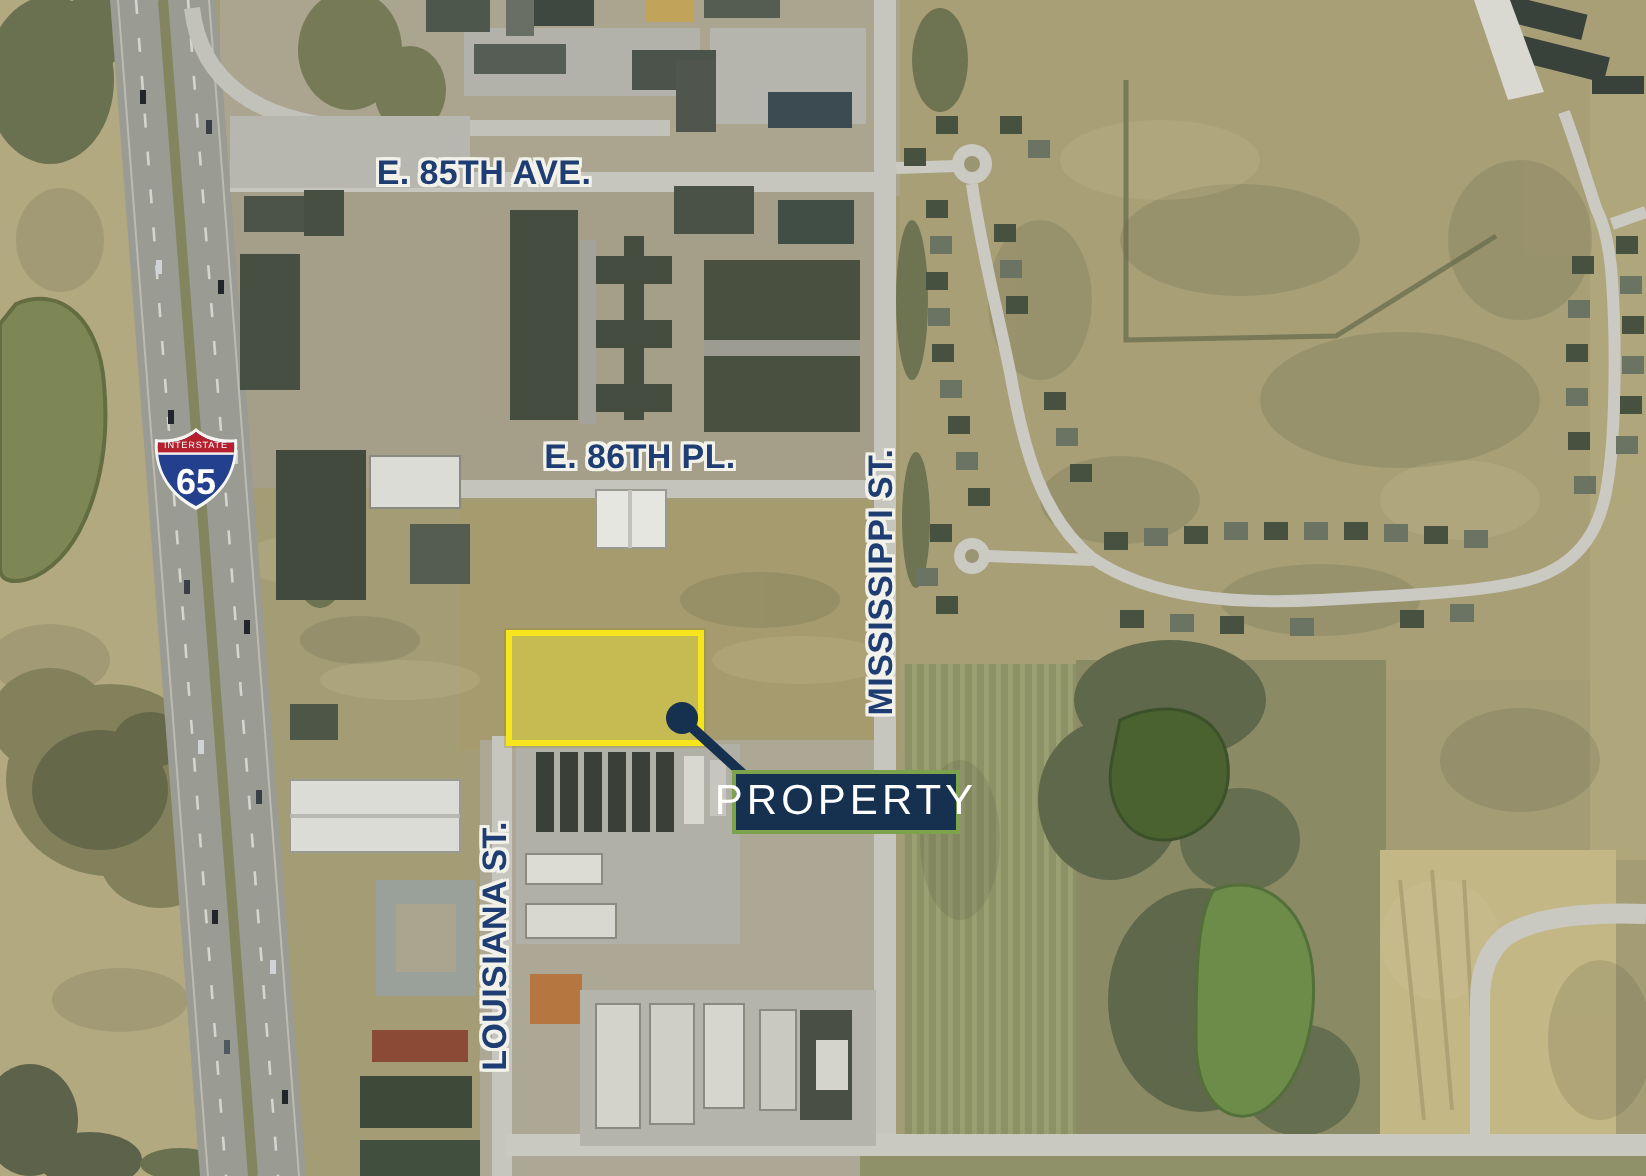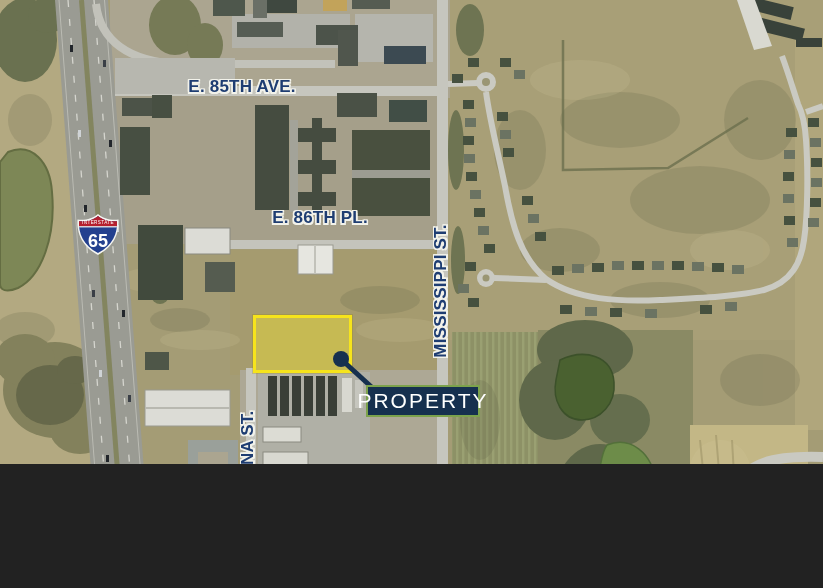--- a/index.html
+++ b/index.html
@@ -1,16 +1,16 @@
 <!DOCTYPE html>
 <html style="--street-label-blue: #1e3d72; --label-halo: #f2f2ea; --highlight-yellow: #f6e41c; --callout-navy: #16304f; --callout-border-green: #7ca24c; --callout-text: #ffffff; --shield-red: #b5202e; --shield-blue: #23408f;"><head>
 <meta charset="utf-8">
 <style>
   html,body{margin:0;padding:0;background:#222;}
-  .stage{position:relative;width:823px;height:464px;overflow:hidden;
+  .stage{position:relative;width:823px;height:588px;overflow:hidden;
          font-family:"Liberation Sans",sans-serif;background:#a49c75;}
   .stage svg.map{position:absolute;left:0;top:0;}
   .lbl{position:absolute;white-space:nowrap;font-weight:bold;font-size:17px;
        color:var(--street-label-blue,#1e3d72);letter-spacing:.2px;
        transform:translate(-50%,-50%);
        text-shadow:-1.5px -1.5px 0 var(--label-halo,#f2f2ea),1.5px -1.5px 0 var(--label-halo,#f2f2ea),
                    -1.5px 1.5px 0 var(--label-halo,#f2f2ea),1.5px 1.5px 0 var(--label-halo,#f2f2ea),
                    0 -1.5px 0 var(--label-halo,#f2f2ea),0 1.5px 0 var(--label-halo,#f2f2ea),
                    -1.5px 0 0 var(--label-halo,#f2f2ea),1.5px 0 0 var(--label-halo,#f2f2ea);}
   .lbl.vert{transform:translate(-50%,-50%) rotate(-90deg);}
@@ -294,21 +294,21 @@
           <rect x="808" y="218" width="11" height="9"></rect>
         <rect x="784" y="150" width="11" height="9"></rect>
           <rect x="783" y="194" width="11" height="9"></rect>
         <rect x="787" y="238" width="11" height="9"></rect>
           <rect x="458" y="284" width="11" height="9"></rect>
       </g>
     </g>
   </svg>
 
   <div class="lbl" style="left:242px;top:87px">E. 85TH AVE.</div>
-  <div class="lbl" style="left:320px;top:218px">E. 86TH PL.</div>
+  <div class="lbl" style="left:320px;top:229px">E. 86TH PL.</div>
   <div class="lbl vert" style="left:441px;top:291px">MISSISSIPPI ST.</div>
   <div class="lbl vert" style="left:248px;top:473px">LOUISIANA ST.</div>
 
   <svg class="overlay" style="left:76px;top:213px" width="44" height="43" viewBox="0 0 44 43">
     <path d="M22 1 C27 5.5 35 7.5 42.5 6.5 C43.5 20 38 33.5 22 42 C6 33.5 0.5 20 1.5 6.5 C9 7.5 17 5.5 22 1 Z" fill="#f4f4f0"></path>
     <clipPath id="shieldInner">
       <path d="M22 3 C26.6 7 34 9 41 8.2 C41.8 20 36.6 32.2 22 40 C7.4 32.2 2.2 20 3 8.2 C10 9 17.4 7 22 3 Z"></path>
     </clipPath>
     <g clip-path="url(#shieldInner)">
       <rect x="0" y="0" width="44" height="43" style="fill:var(--shield-blue,#23408f)"></rect>

